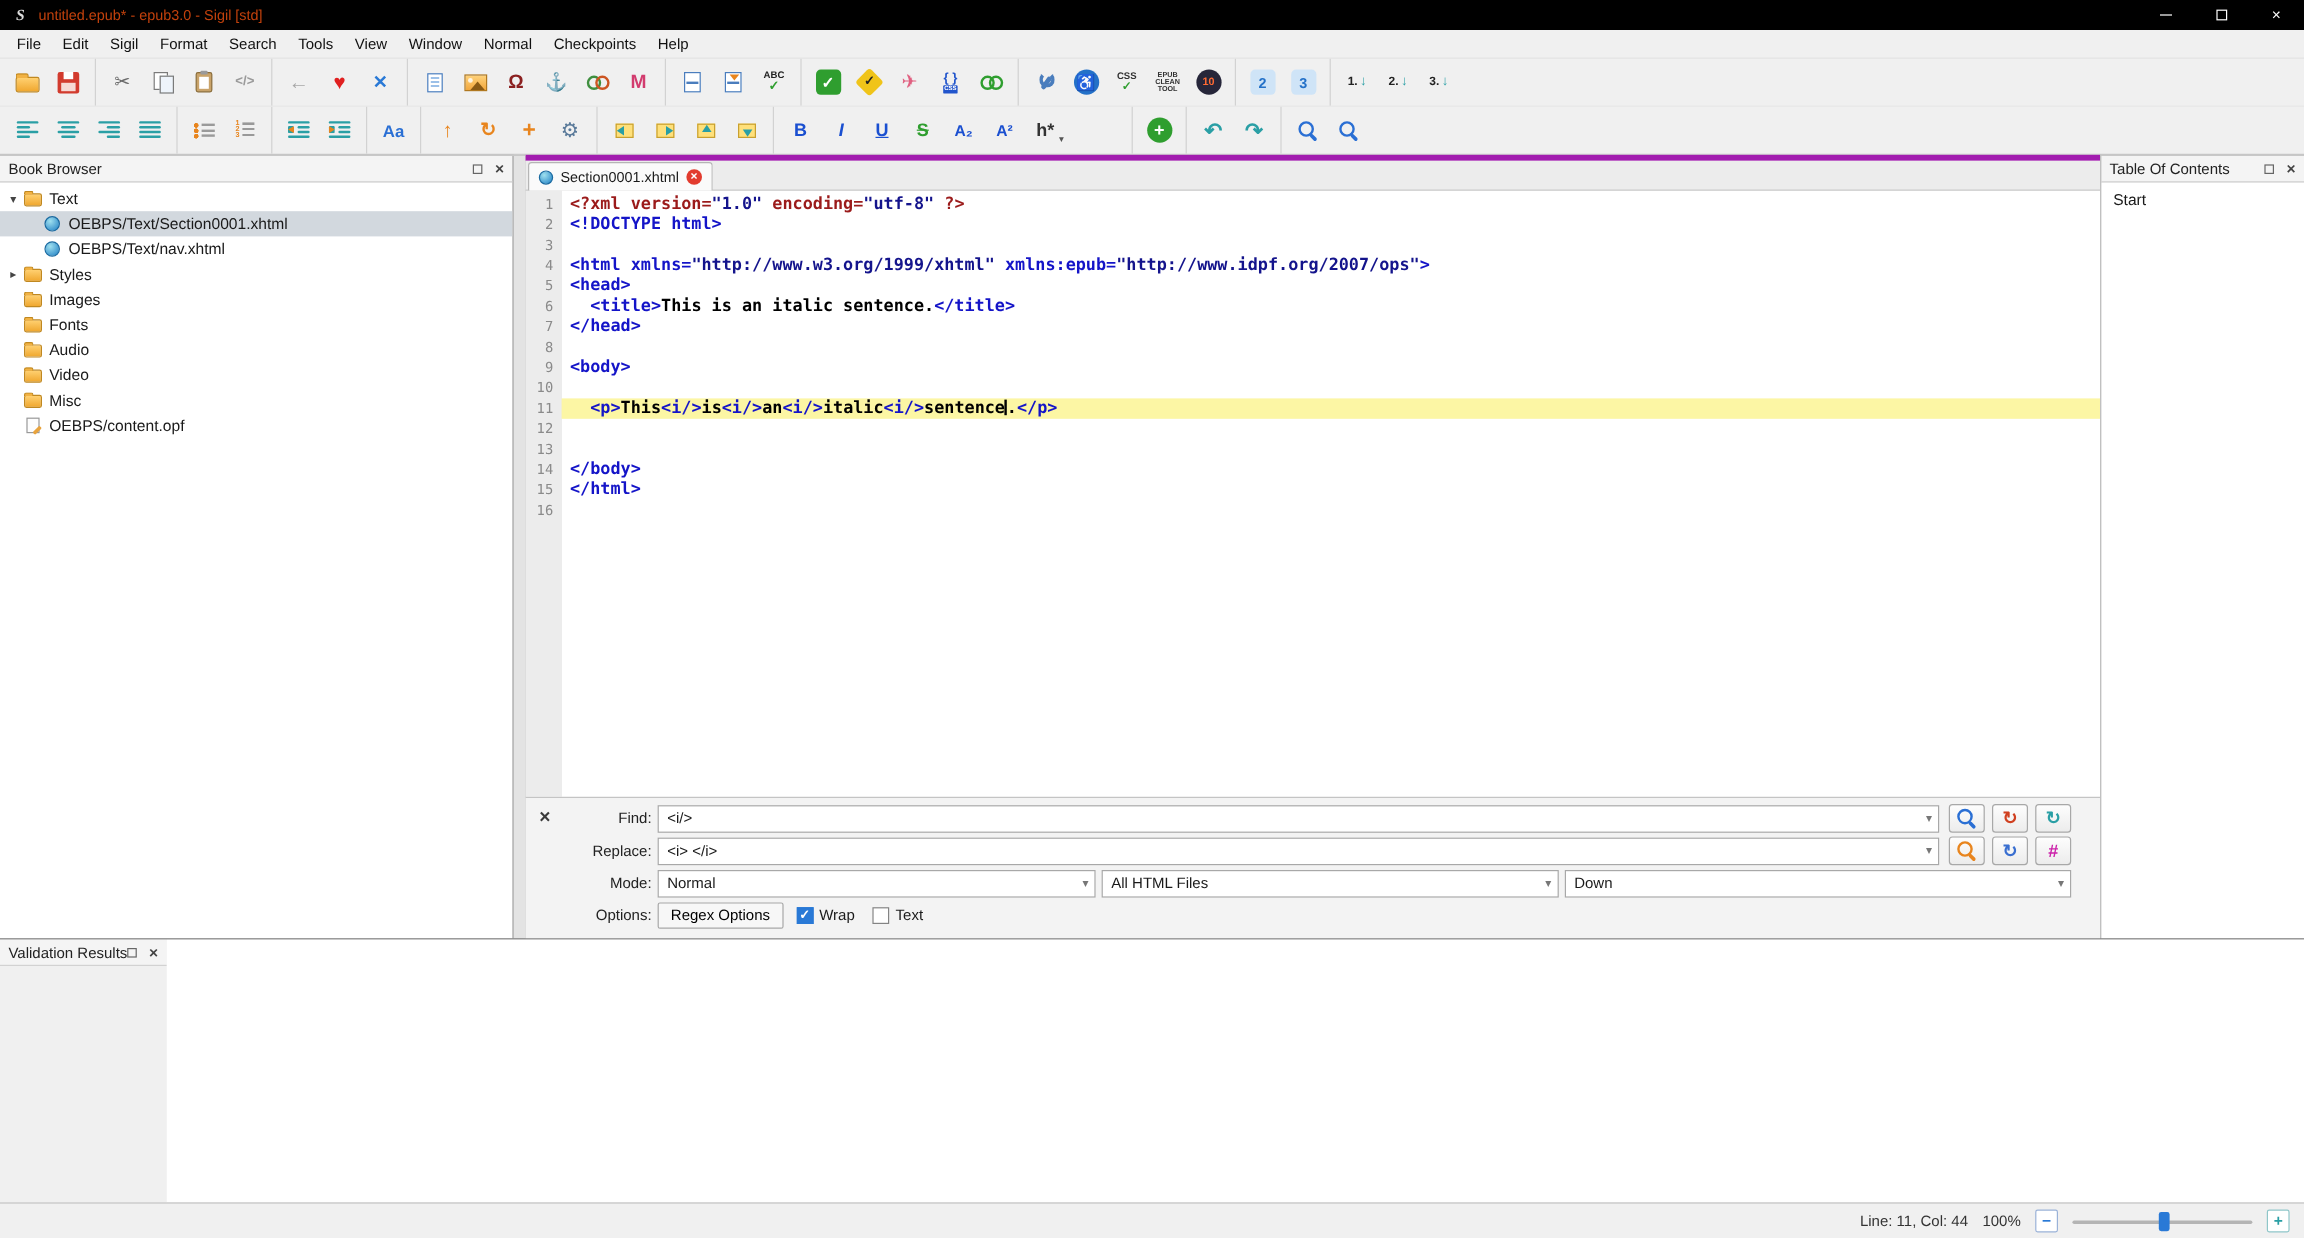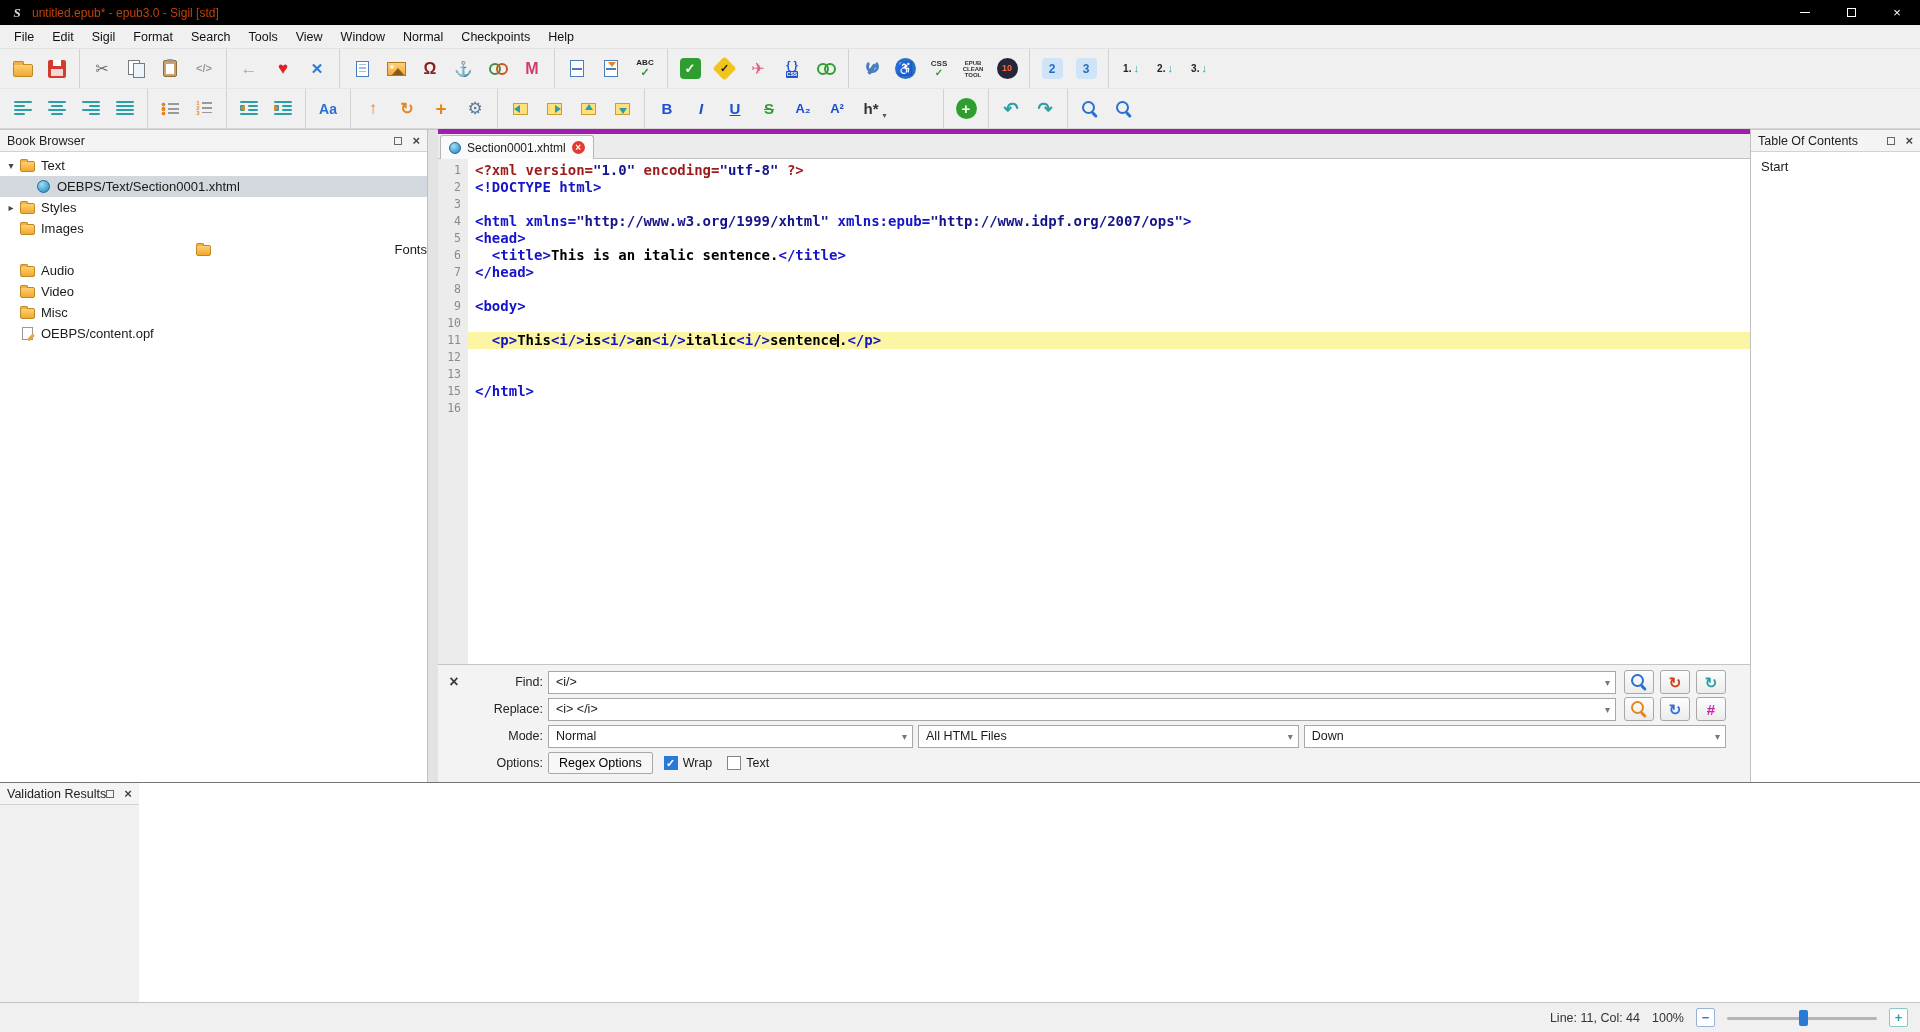--- a/index.html
+++ b/index.html
@@ -527,35 +527,42 @@
             </span>
             <span>Text</span>
           </div>
           <div class="tree-row selected" style="padding-left: 20px;">
             <span class="tree-arrow"></span>
             <span class="tree-icon">
               <span class="tree-html"></span>
             </span>
             <span>OEBPS/Text/Section0001.xhtml</span>
           </div>
+          <div class="tree-row" style="padding-left: 20px;">
+            <span class="tree-arrow"></span>
+            <span class="tree-icon">
+              <span class="tree-html"></span>
+            </span>
+            <span>OEBPS/Text/nav.xhtml</span>
+          </div>
           <div class="tree-row" style="padding-left: 4px;">
             <span class="tree-arrow">▸</span>
             <span class="tree-icon">
               <span class="tree-folder"></span>
             </span>
             <span>Styles</span>
           </div>
           <div class="tree-row" style="padding-left: 4px;">
             <span class="tree-arrow"></span>
             <span class="tree-icon">
               <span class="tree-folder"></span>
             </span>
             <span>Images</span>
           </div>
-          <div class="tree-row" style="padding-left: 4px; justify-content: space-between;">
+          <div class="tree-row" style="padding-left: 4px;">
             <span class="tree-arrow"></span>
             <span class="tree-icon">
               <span class="tree-folder"></span>
             </span>
             <span>Fonts</span>
           </div>
           <div class="tree-row" style="padding-left: 4px;">
             <span class="tree-arrow"></span>
             <span class="tree-icon">
               <span class="tree-folder"></span>
@@ -641,20 +648,24 @@
             <span class="num">11</span>
             <span class="txt"><span class="tok-x">  </span><span class="tok-t">&lt;p&gt;</span><span class="tok-x">This</span><span class="tok-t">&lt;i/&gt;</span><span class="tok-x">is</span><span class="tok-t">&lt;i/&gt;</span><span class="tok-x">an</span><span class="tok-t">&lt;i/&gt;</span><span class="tok-x">italic</span><span class="tok-t">&lt;i/&gt;</span><span class="tok-x">sentence</span><span class="caret"></span><span class="tok-x">.</span><span class="tok-t">&lt;/p&gt;</span></span>
           </div>
           <div class="code-line">
             <span class="num">12</span>
             <span class="txt"></span>
           </div>
           <div class="code-line">
             <span class="num">13</span>
             <span class="txt"></span>
+          </div>
+          <div class="code-line">
+            <span class="num">14</span>
+            <span class="txt"><span class="tok-t">&lt;/body&gt;</span></span>
           </div>
           <div class="code-line">
             <span class="num">15</span>
             <span class="txt"><span class="tok-t">&lt;/html&gt;</span></span>
           </div>
           <div class="code-line">
             <span class="num">16</span>
             <span class="txt"></span>
           </div>
         </div>

